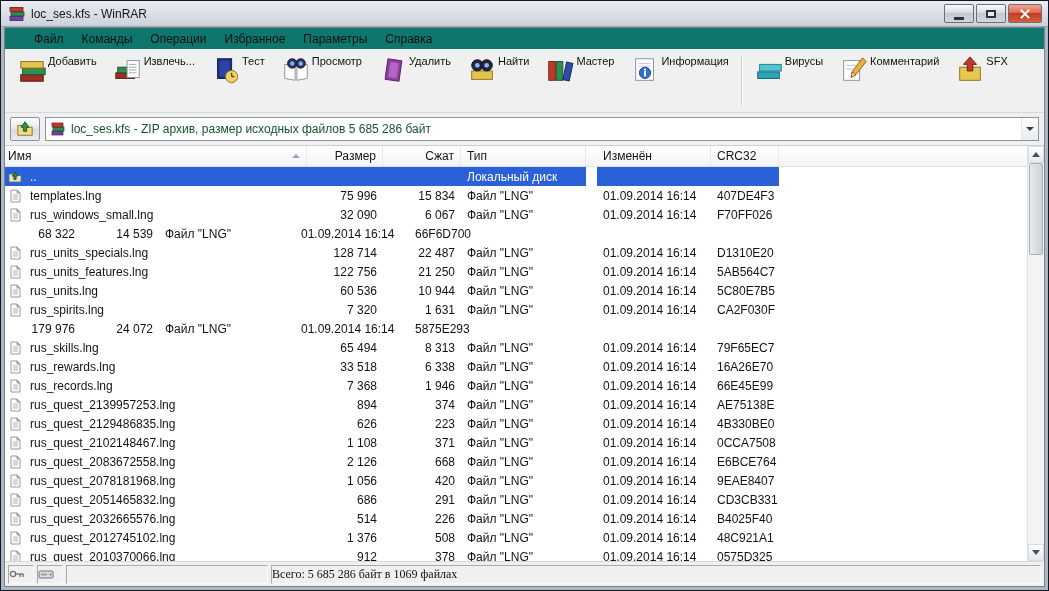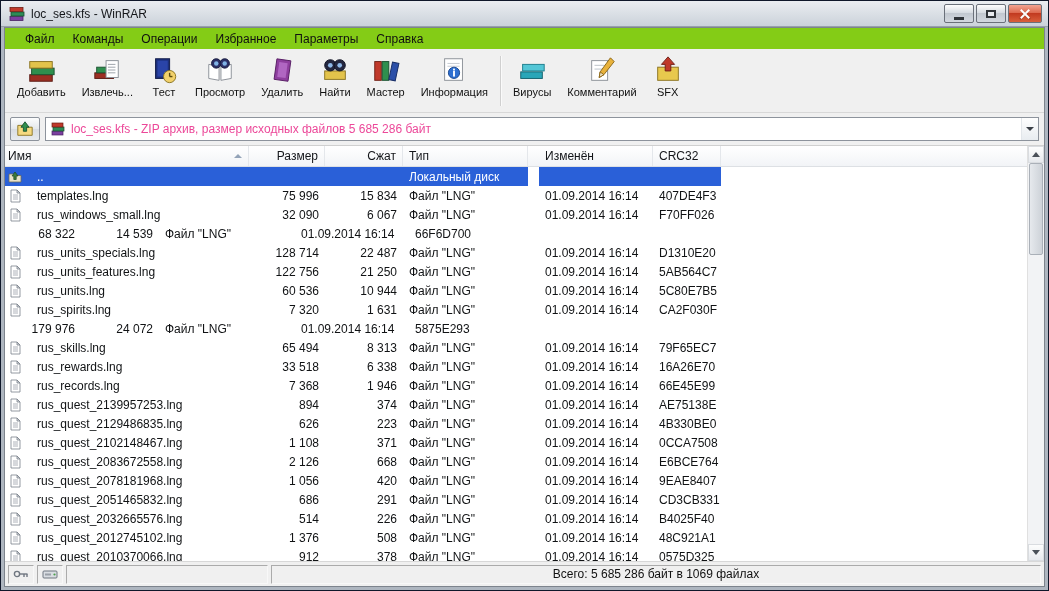--- a/index.html
+++ b/index.html
@@ -23,59 +23,59 @@
   .glyph-max { width:10px; height:8px; border:2px solid #2F3338; background:#E8EBEF; }
   .glyph-close { position:relative; width:12px; height:12px; }
   .glyph-close::before,.glyph-close::after { content:""; position:absolute; left:5px; top:0;
       width:2px; height:12px; background:#fff; box-shadow:0 1px 1px rgba(0,0,0,.3); }
   .glyph-close::before { transform:rotate(45deg); }
   .glyph-close::after  { transform:rotate(-45deg); }
 
   .client { flex:1; border:1px solid #7D848D; background:#F0F0F0; display:flex; flex-direction:column; overflow:hidden; }
 
   
-  .menubar { height:21px; display:flex; align-items:center; padding-left:11px; background:#84cc16; flex:none; }
+  .menubar { height:21px; display:flex; align-items:center; padding-left:20px; background:#0f766e; flex:none; }
   .menu-item { padding:2px 9px; color:#111; cursor:default; }
 
   
   .toolbar { height:64px; display:flex; align-items:flex-start; padding:3px 4px 0;
              border-bottom:1px solid #D8D8D8; background:#F0F0F0; flex:none; }
-  .tb-btn { display:flex; flex-direction:column; align-items:center; gap:1px; padding:3px 8px 2px; min-width:46px; }
+  .tb-btn { display:flex; flex-direction:row; align-items:flex-start; gap:1px; padding:3px 8px 2px; min-width:46px; }
   .tb-icon svg { width:30px; height:30px; display:block; }
   .tb-label { font-size:11px; color:#111; white-space:nowrap; }
   .tb-sep { width:1px; height:50px; background:#D0D0D0; margin:4px 4px 0; box-shadow:1px 0 0 #FAFAFA; }
 
   
   .addressrow { height:32px; display:flex; align-items:center; gap:5px; padding:0 5px; background:#F0F0F0; flex:none; }
   .updir-btn { width:30px; height:24px; border:1px solid #8D939C; border-radius:2px; flex:none;
                background:linear-gradient(#FCFDFD,#E4E8EC 50%,#D7DCE2 50%,#E7EAEE);
                display:flex; align-items:center; justify-content:center; }
   .updir-btn svg { width:18px; height:18px; display:block; }
   .combobox { flex:1; height:24px; border:1px solid #8D939C; background:#fff; display:flex; align-items:center;
               padding-left:5px; gap:6px; }
   .combo-icon svg { width:14px; height:14px; display:block; }
-  .combo-value { flex:1; color:#ec4899; white-space:nowrap; overflow:hidden; }
+  .combo-value { flex:1; color:#14532d; white-space:nowrap; overflow:hidden; }
   .combo-arrow { width:17px; height:22px; flex:none; display:flex; align-items:center; justify-content:center;
                  border-left:1px solid #E2E6EA; background:linear-gradient(#FEFEFE,#E8ECF0); }
   .tri-down-sm { width:0; height:0; border-left:4px solid transparent; border-right:4px solid transparent;
                  border-top:4px solid #3A3F46; }
 
   
   .listarea { flex:1; display:flex; background:#fff; border-top:1px solid #D0D0D0; overflow:hidden; }
   .listmain { flex:1; display:flex; flex-direction:column; overflow:hidden; }
   .list-header { height:21px; display:flex; background:linear-gradient(#FFFFFF,#F2F4F7);
                  border-bottom:1px solid #DDE0E4; flex:none; }
   .hcell { display:flex; align-items:center; padding:0 6px; border-right:1px solid #E4E7EB; color:#14161A; }
   .hcell.c-size,.hcell.c-packed { justify-content:flex-end; }
   .sort-arrow { width:0; height:0; border-left:4px solid transparent; border-right:4px solid transparent;
                 border-bottom:4px solid #93A3B8; margin-left:auto; }
   .file-list-body { flex:1; overflow:hidden; }
   .row { height:19px; display:flex; align-items:stretch; }
   .cell { display:flex; align-items:center; padding:0 6px; overflow:hidden; white-space:nowrap; color:#101214; }
-  .c-name   { width:244px; gap:15px; padding-left:3px; }
+  .c-name   { width:302px; gap:8px; padding-left:3px; }
   .c-size   { width:76px;  justify-content:flex-end; }
   .c-packed { width:78px;  justify-content:flex-end; }
   .c-type   { width:125px; }
   .c-mod    { width:114px;margin-left:11px; }
   .c-crc    { width:68px;  }
   .c-fill   { flex:1; border-right:none; }
   .row.selected .cell:not(.c-fill) { background:var(--sel,#2A60D8); color:#fff; }
   .row-icon svg { width:14px; height:14px; display:block; flex:none; }
   .fname { overflow:hidden; white-space:nowrap; }
 
@@ -89,21 +89,21 @@
               background:linear-gradient(90deg,#E6E9ED,#CDD2D8); border:1px solid #AAB0B8; border-radius:2px; }
   .tri-up   { width:0; height:0; border-left:4px solid transparent; border-right:4px solid transparent;
               border-bottom:5px solid #4A5058; }
   .tri-down { width:0; height:0; border-left:4px solid transparent; border-right:4px solid transparent;
               border-top:5px solid #4A5058; }
 
   
   .statusbar { height:25px; flex:none; display:flex; align-items:center; gap:3px; padding:2px 3px;
                background:#F0F0F0; border-top:1px solid #D8D8D8; }
   .sb-cell { height:19px; border:1px solid; border-color:#ABABAB #F8F8F8 #F8F8F8 #ABABAB;
-             display:flex; align-items:center; justify-content:center; background:#F0F0F0; }
+             display:flex; align-items:center; background:#F0F0F0;font-family:Liberation Serif, serif; }
   .sb-icon-cell { width:26px; }
   .sb-icon-cell svg { width:16px; height:12px; display:block; }
   .sb-info  { width:202px; }
   .sb-total { flex:1; color:#111; }
 </style>
 </head>
 <body>
 
 <div class="window">
 

